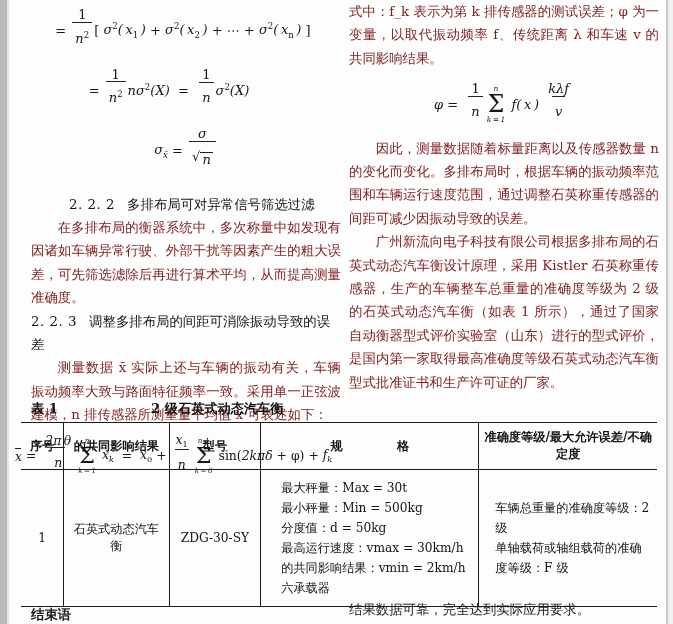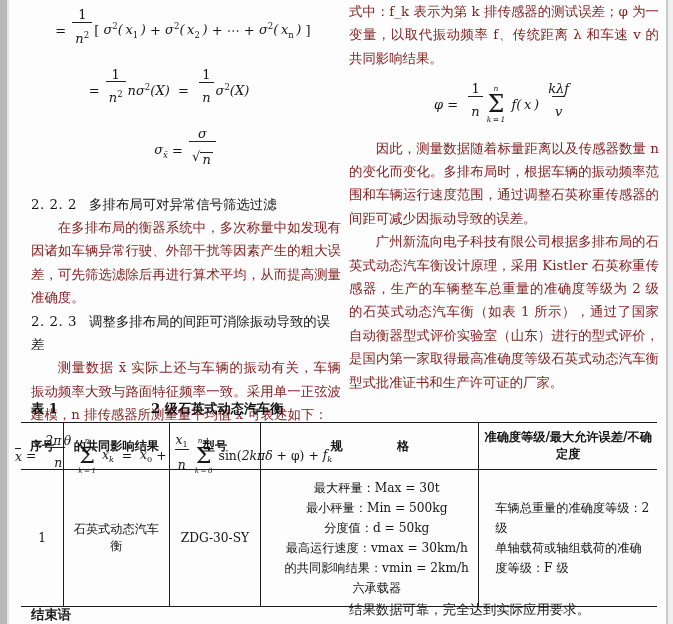--- a/index.html
+++ b/index.html
@@ -183,21 +183,21 @@
     text-align: center;
   }
   table.spec .vline { border-left: 1px solid #1b1b1b; }
   .c-no   { width: 46px; }
   .c-name { width: 150px; }
   .c-model{ width: 112px; }
   .c-spec { width: 210px; }
   .c-acc  { width: 260px; }
 
   .spec-list {
-    text-align: center;
+    text-align: left;
     padding-left: 14px;
     line-height: 20px;
   }
   .spec-list div { white-space: nowrap; }
   .acc-list {
     text-align: left;
     padding-left: 10px;
     line-height: 20px;
   }
 
@@ -285,21 +285,21 @@
           <span class="frac">
             <span class="n">σ</span>
             <span class="d"><span class="sqrt">
                   <span class="rad">√</span>
                   <span class="under">n</span>
                 </span></span>
           </span>
         </div>
       </div>
 
-      <div class="heading" style="margin-top:18px;">
+      <div class="heading" style="margin-top:18px;margin-left:38px;">
         <span class="num">2. 2. 2</span><span class="txt">多排布局可对异常信号筛选过滤</span>
       </div>
 
       <p class="body-text indent">在多排布局的衡器系统中，多次称量中如发现有因诸如车辆异常行驶、外部干扰等因素产生的粗大误差，可先筛选滤除后再进行算术平均，从而提高测量准确度。</p>
 
       <div class="heading">
         <span class="num">2. 2. 3</span><span class="txt">调整多排布局的间距可消除振动导致的误差</span>
       </div>
 
       <p class="body-text indent">测量数据 x̄ 实际上还与车辆的振动有关，车辆振动频率大致与路面特征频率一致。采用单一正弦波建模，n 排传感器所测重量平均值 x̄ 可表述如下：</p>

